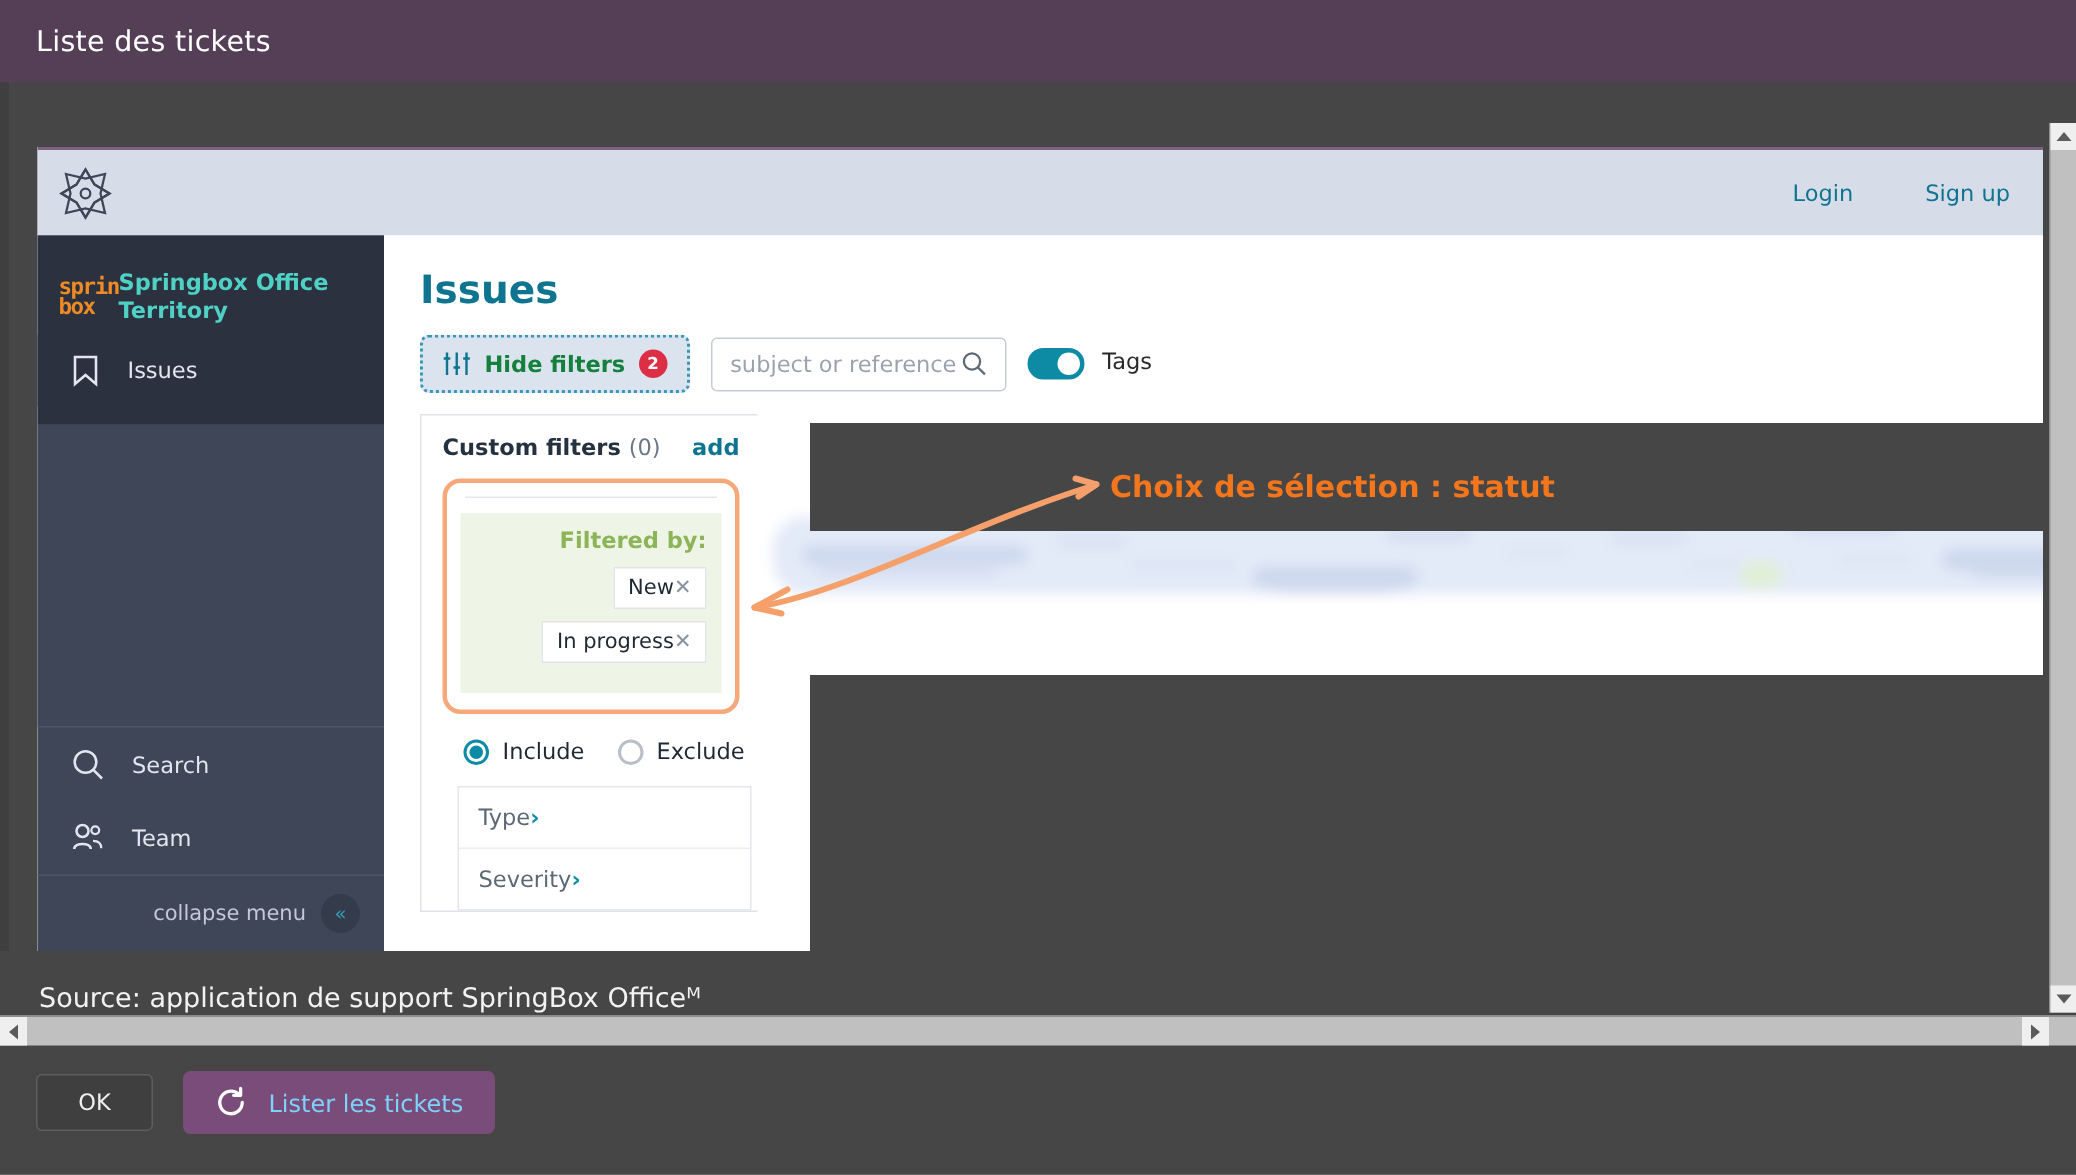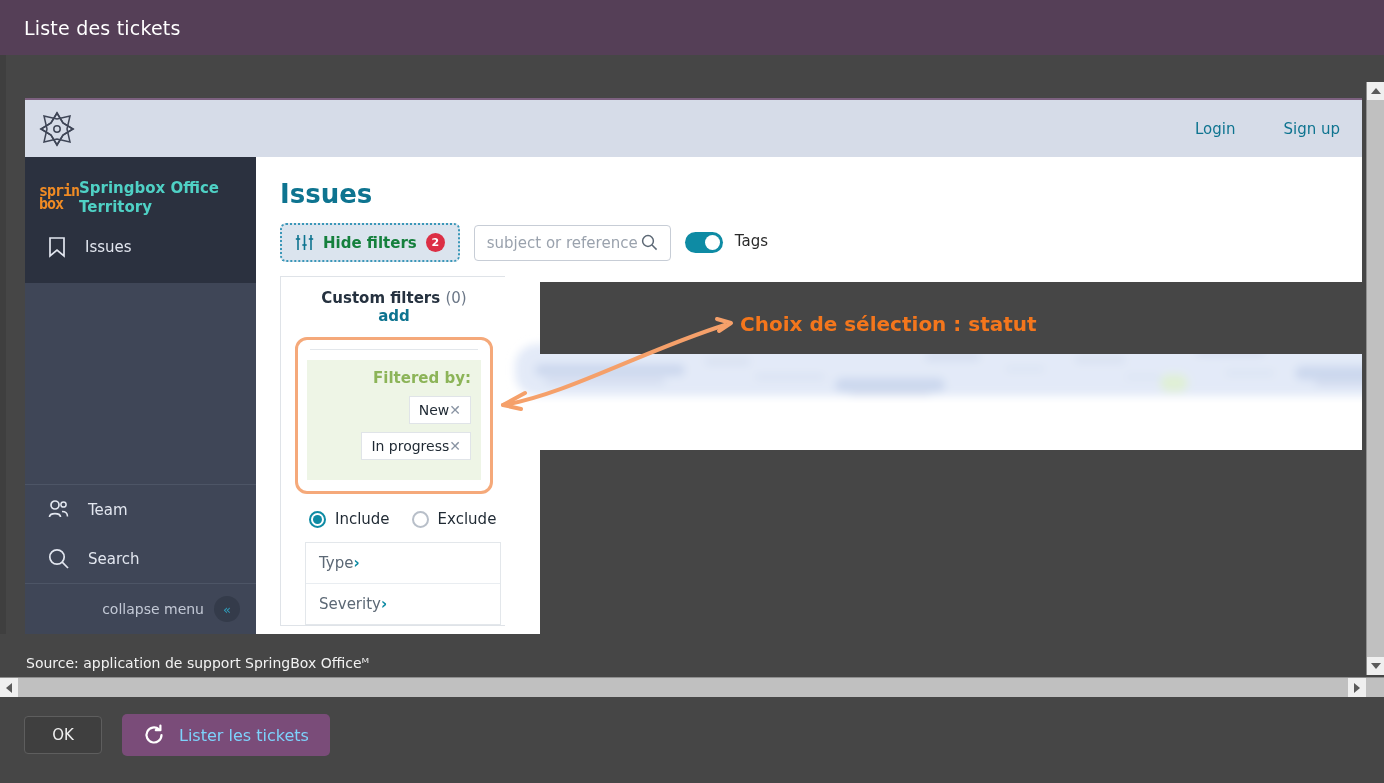--- a/index.html
+++ b/index.html
@@ -132,21 +132,21 @@
     border-radius: 50%; background: #fff;
   }
   .toggle-label { font-size: 15px; color: #2a2a2a; }
 
   
   .panel-row { display: flex; gap: 0; padding: 14px 0 0 24px; }
   .filter-panel {
     width: 228px; border: 1px solid #dfe3e8; background: #fff;
     padding: 12px 14px 0 14px; flex: 0 0 228px;
   }
-  .cf-head { display: flex; align-items: center; justify-content: space-between; flex-direction: column; }
+  .cf-head { display: flex; align-items: center; justify-content: space-between; }
   .cf-title { font-size: 15px; font-weight: bold; color: #25313f; }
   .cf-count { color: #6b7787; font-weight: normal; }
   .cf-add { color: #0e7490; font-size: 15px; font-weight: bold; cursor: pointer; }
 
   .filtered-card {
     margin-top: 12px; border: 3px solid #f5a97a; border-radius: 12px;
     padding: 8px 9px 11px 9px; background: #fff;
   }
   .fc-rule { height: 1px; background: #e3e7eb; margin: 1px 3px 10px 3px; }
   .filtered-inner { background: #eef5e6; padding: 9px 10px 12px 3px; text-align: right; }
@@ -198,21 +198,21 @@
   .annot-text {
     position: absolute; left: 740px; top: 312px;
     color: #f4761c; font-size: 20px; font-weight: bold;
     font-family: "DejaVu Sans", sans-serif; white-space: nowrap;
   }
   .annot-arrow { position: absolute; left: 495px; top: 305px; }
 
   
   .source {
     position: absolute; left: 26px; top: 655px;
-    color: #f2f2f2; font-size: 14px; font-family: "DejaVu Sans", sans-serif;
+    color: #f2f2f2; font-size: 18px; font-family: "DejaVu Sans", sans-serif;
   }
 
   
   .vscroll {
     position: absolute; left: 1366px; top: 82px; width: 18px; height: 593px;
     background: #c0c0c0; border-left: 1px solid #8f8f8f;
   }
   .vscroll .arrow-top, .vscroll .arrow-bot {
     position: absolute; left: 0; width: 18px; height: 18px; background: #efefef;
     display: flex; align-items: center; justify-content: center;
@@ -291,33 +291,33 @@
             </svg>
             <span>Issues</span>
           </div>
         </div>
 
         <div class="sidebar-spacer"></div>
 
         <div class="sb-divider"></div>
         <div class="nav-item">
           <svg width="23" height="23" viewBox="0 0 23 23">
+            <circle cx="10" cy="10" r="7.2" fill="none" stroke="#e2e6ef" stroke-width="1.7"></circle>
+            <line x1="15.2" y1="15.2" x2="21" y2="21" stroke="#e2e6ef" stroke-width="1.7"></line>
+          </svg>
+          <span>Search</span>
+        </div>
+        <div class="nav-item">
+          <svg width="23" height="23" viewBox="0 0 23 23">
             <circle cx="8" cy="7" r="4" fill="none" stroke="#e2e6ef" stroke-width="1.7"></circle>
             <circle cx="16.5" cy="6.5" r="2.6" fill="none" stroke="#e2e6ef" stroke-width="1.5"></circle>
             <path d="M2.5 19 C2.5 14.5 13.5 14.5 13.5 19" fill="none" stroke="#e2e6ef" stroke-width="1.7"></path>
             <path d="M15 13.5 C19.5 13.5 20.5 16 20.5 18.5" fill="none" stroke="#e2e6ef" stroke-width="1.5"></path>
           </svg>
           <span>Team</span>
-        </div>
-        <div class="nav-item">
-          <svg width="23" height="23" viewBox="0 0 23 23">
-            <circle cx="10" cy="10" r="7.2" fill="none" stroke="#e2e6ef" stroke-width="1.7"></circle>
-            <line x1="15.2" y1="15.2" x2="21" y2="21" stroke="#e2e6ef" stroke-width="1.7"></line>
-          </svg>
-          <span>Search</span>
         </div>
         <div class="sb-divider"></div>
         <div class="collapse-row">
           <span class="collapse-label">collapse menu</span>
           <span class="collapse-btn">«</span>
         </div>
       </div>
 
       <div class="main">
         <div class="page-title">Issues</div>

